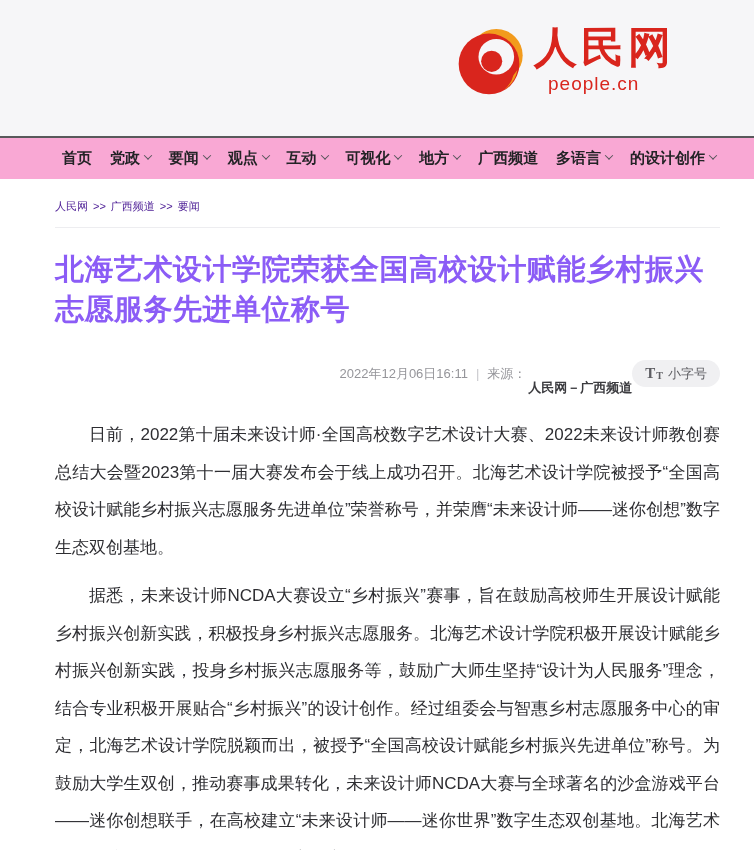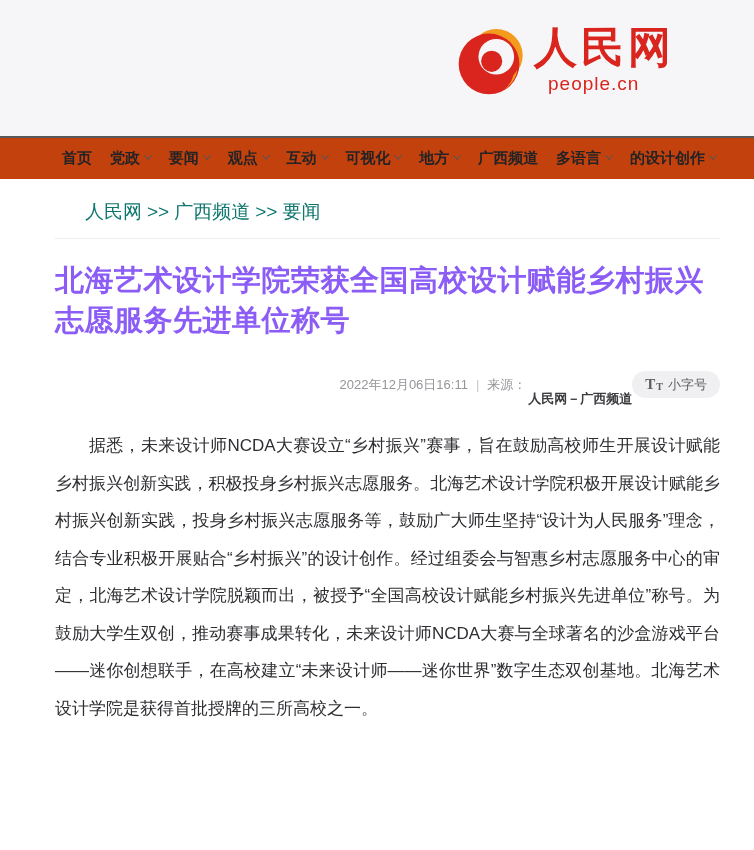--- a/index.html
+++ b/index.html
@@ -8,27 +8,27 @@
 
   
   .header { position:relative; height:138px; background:#f6f6f8; border-bottom:2px solid #59595b; }
   .logo { position:absolute; left:458px; top:26px; display:flex; align-items:flex-start; cursor:pointer; }
   .logo-icon { width:66px; height:68px; margin-top:2px; }
   .logo-text { margin-left:10px; display:flex; flex-direction:column; }
   .logo-cn { font-size:43px; line-height:44px; font-weight:bold; color:#d9251d; letter-spacing:4px; font-family:"Liberation Serif","DejaVu Serif",serif; }
   .logo-en { font-size:19px; font-weight:normal; color:#d9251d; letter-spacing:1px; margin-top:3px; padding-left:14px; }
 
   
-  .nav { height:41px; background:#c2410c; display:flex; align-items:center; justify-content:space-between; padding:0 38px 0 62px; }
+  .nav { height:41px; background:#f9a8d4; display:flex; align-items:center; justify-content:space-between; padding:0 38px 0 62px; }
   .nav-item { display:flex; align-items:center; font-size:15px; font-weight:bold; color:#232326; cursor:pointer; white-space:nowrap; }
   .chevron { display:inline-block; width:6px; height:6px; border-right:1.5px solid #55555a; border-bottom:1.5px solid #55555a; transform:rotate(45deg) translate(-1px,-1px); margin-left:5px; margin-top:-3px; }
 
   
   .main { padding:0 34px 0 55px; }
-  .breadcrumb { margin-top:20px; font-size:19px; color:#0f766e;margin-left:30px; }
+  .breadcrumb { margin-top:20px; font-size:11px; color:#4c1d95; }
   .breadcrumb span { cursor:pointer; }
   .bc-sep { margin:0 5px; cursor:default; }
   .divider { border-top:1px solid #ededf0; margin-top:13px; }
   .title { margin-top:21px; font-size:29px; line-height:40px; font-weight:bold; color:#8b5cf6; letter-spacing:0.5px; }
 
   .meta-row { margin-top:21px; display:flex; align-items:center; justify-content:flex-end; }
   .meta-left { font-size:13px; color:#95959a; display:flex; align-items:center; }
   .meta-bar { margin:0 8px; color:#c8c8cc; }
   .meta-source { font-weight:bold; color:#3b3b3f; margin-left:2px;margin-top:29px; }
   .font-pill { background:#f0f0f2; border-radius:14px; height:27px; display:flex; align-items:center; padding:0 13px; cursor:pointer; color:#5d5d62; font-size:13px; }
@@ -129,18 +129,19 @@
     </div>
     <div class="font-pill">
       <span class="t-big">T</span>
         <span class="t-small">T</span>
       <span>小字号</span>
     </div>
   </div>
 
   <div class="article">
 
+      <p>日前，2022第十届未来设计师·全国高校数字艺术设计大赛、2022未来设计师教创赛总结大会暨2023第十一届大赛发布会于线上成功召开。北海艺术设计学院被授予“全国高校设计赋能乡村振兴志愿服务先进单位”荣誉称号，并荣膺“未来设计师——迷你创想”数字生态双创基地。</p>
 
       <p>据悉，未来设计师NCDA大赛设立“乡村振兴”赛事，旨在鼓励高校师生开展设计赋能乡村振兴创新实践，积极投身乡村振兴志愿服务。北海艺术设计学院积极开展设计赋能乡村振兴创新实践，投身乡村振兴志愿服务等，鼓励广大师生坚持“设计为人民服务”理念，结合专业积极开展贴合“乡村振兴”的设计创作。经过组委会与智惠乡村志愿服务中心的审定，北海艺术设计学院脱颖而出，被授予“全国高校设计赋能乡村振兴先进单位”称号。为鼓励大学生双创，推动赛事成果转化，未来设计师NCDA大赛与全球著名的沙盒游戏平台——迷你创想联手，在高校建立“未来设计师——迷你世界”数字生态双创基地。北海艺术设计学院是获得首批授牌的三所高校之一。</p>
 
     </div>
 
 </div>
 
 </body></html>

